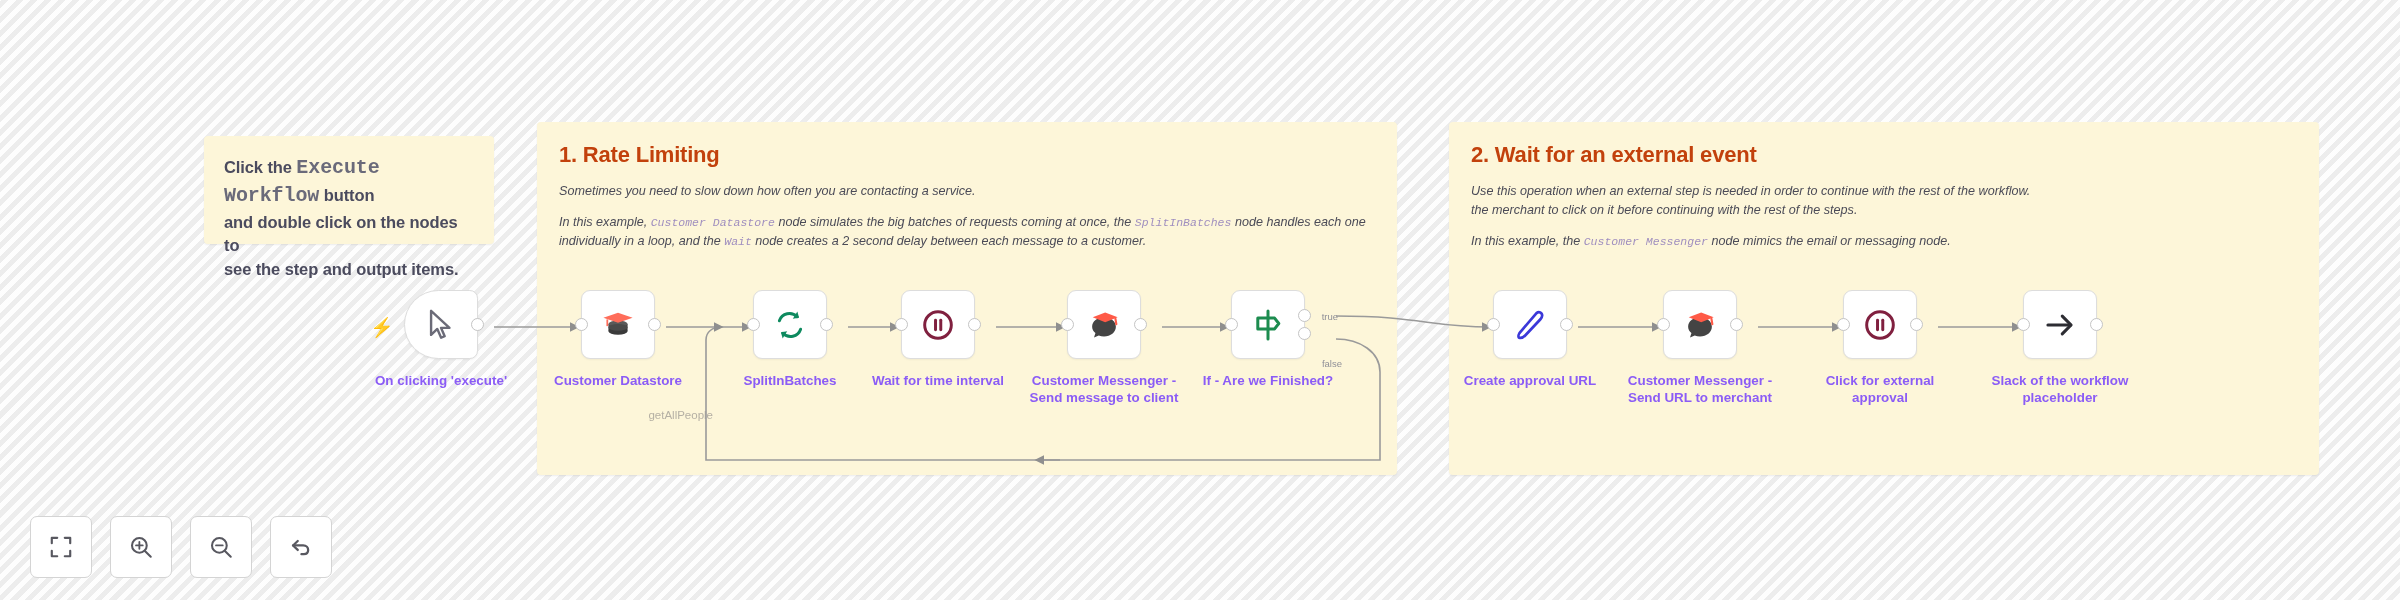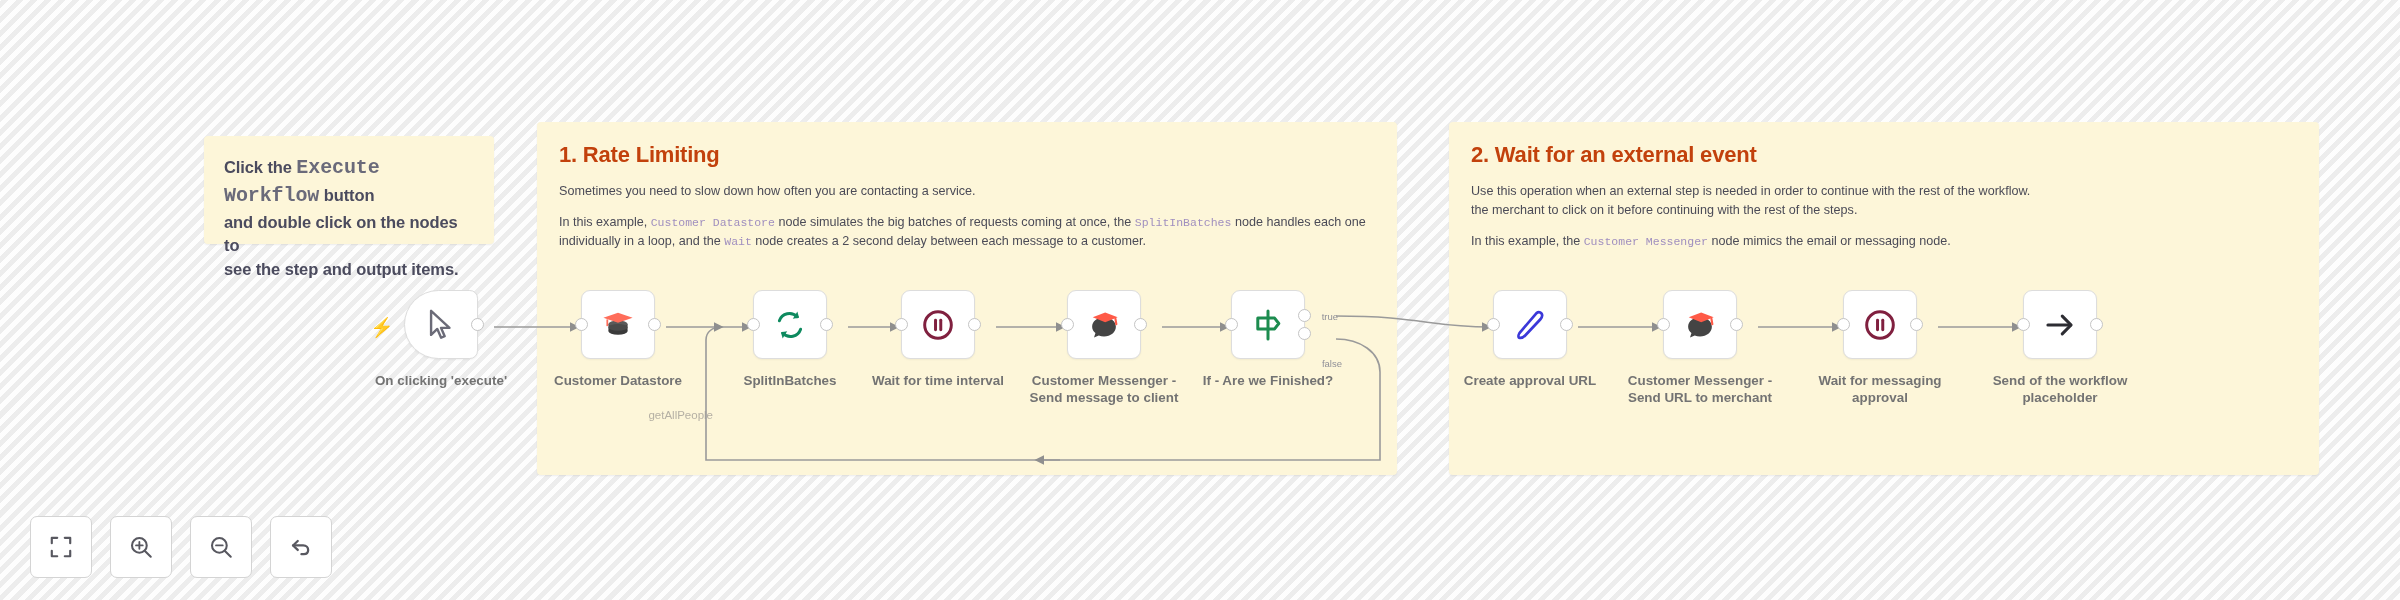--- a/index.html
+++ b/index.html
@@ -80,20 +80,21 @@
     color: #c2410c;
     letter-spacing: -0.2px;
     margin-bottom: 14px;
   }
   .section-para {
     font-size: 12.6px;
     color: #4b4b57;
     line-height: 1.5;
     margin-bottom: 12px;
     max-width: 830px;
+    font-style: italic;
   }
   .section-para.tight { margin-bottom: 0; }
   .code {
     font-family: "Liberation Mono", monospace;
     color: #a08fbf;
     font-size: 11.5px;
   }
 
   
   .node {
@@ -113,21 +114,21 @@
   }
   .node-label {
     position: absolute;
     top: 82px;
     left: 50%;
     transform: translateX(-50%);
     width: 190px;
     text-align: center;
     font-size: 13.4px;
     font-weight: bold;
-    color: #737373;
+    color: #8b5cf6;
     line-height: 1.25;
     white-space: pre-line;
   }
   .node-sublabel {
     position: absolute;
     top: 118px;
     left: 50%;
     transform: translateX(-50%);
     width: 190px;
     text-align: right;
@@ -362,32 +363,32 @@
   </div>
 
   <div class="node" style="left:1843px; top:290px;">
     <svg width="34" height="34" viewBox="0 0 24 24">
       <circle cx="12" cy="12" r="9.4" fill="none" stroke="#80203f" stroke-width="2.1"></circle>
       <rect x="9.2" y="7.6" width="2.1" height="8.8" rx="1" fill="#80203f"></rect>
       <rect x="12.9" y="7.6" width="2.1" height="8.8" rx="1" fill="#80203f"></rect>
     </svg>
     <span class="endpoint in"></span>
     <span class="endpoint out"></span>
-    <div class="node-label">Wait for messaging
+    <div class="node-label">Click for external
 approval</div>
   </div>
 
   <div class="node" style="left:2023px; top:290px;">
     <svg width="34" height="34" viewBox="0 0 24 24">
       <path d="M3.5 12 L19.5 12" stroke="#2d2d33" stroke-width="2.2" stroke-linecap="round"></path>
       <path d="M13.6 5.8 L19.8 12 L13.6 18.2" fill="none" stroke="#2d2d33" stroke-width="2.2" stroke-linecap="round" stroke-linejoin="round"></path>
     </svg>
     <span class="endpoint in"></span>
     <span class="endpoint out"></span>
-    <div class="node-label">Send of the workflow
+    <div class="node-label">Slack of the workflow
 placeholder</div>
   </div>
 
   <div id="zoom-toolbar">
 
     <div class="zoom-btn">
       <svg width="26" height="26" viewBox="0 0 24 24">
         <g fill="none" stroke="#585860" stroke-width="2" stroke-linecap="round" stroke-linejoin="round">
           <path d="M3.5 8.5 L3.5 3.5 L8.5 3.5"></path>
           <path d="M15.5 3.5 L20.5 3.5 L20.5 8.5"></path>

